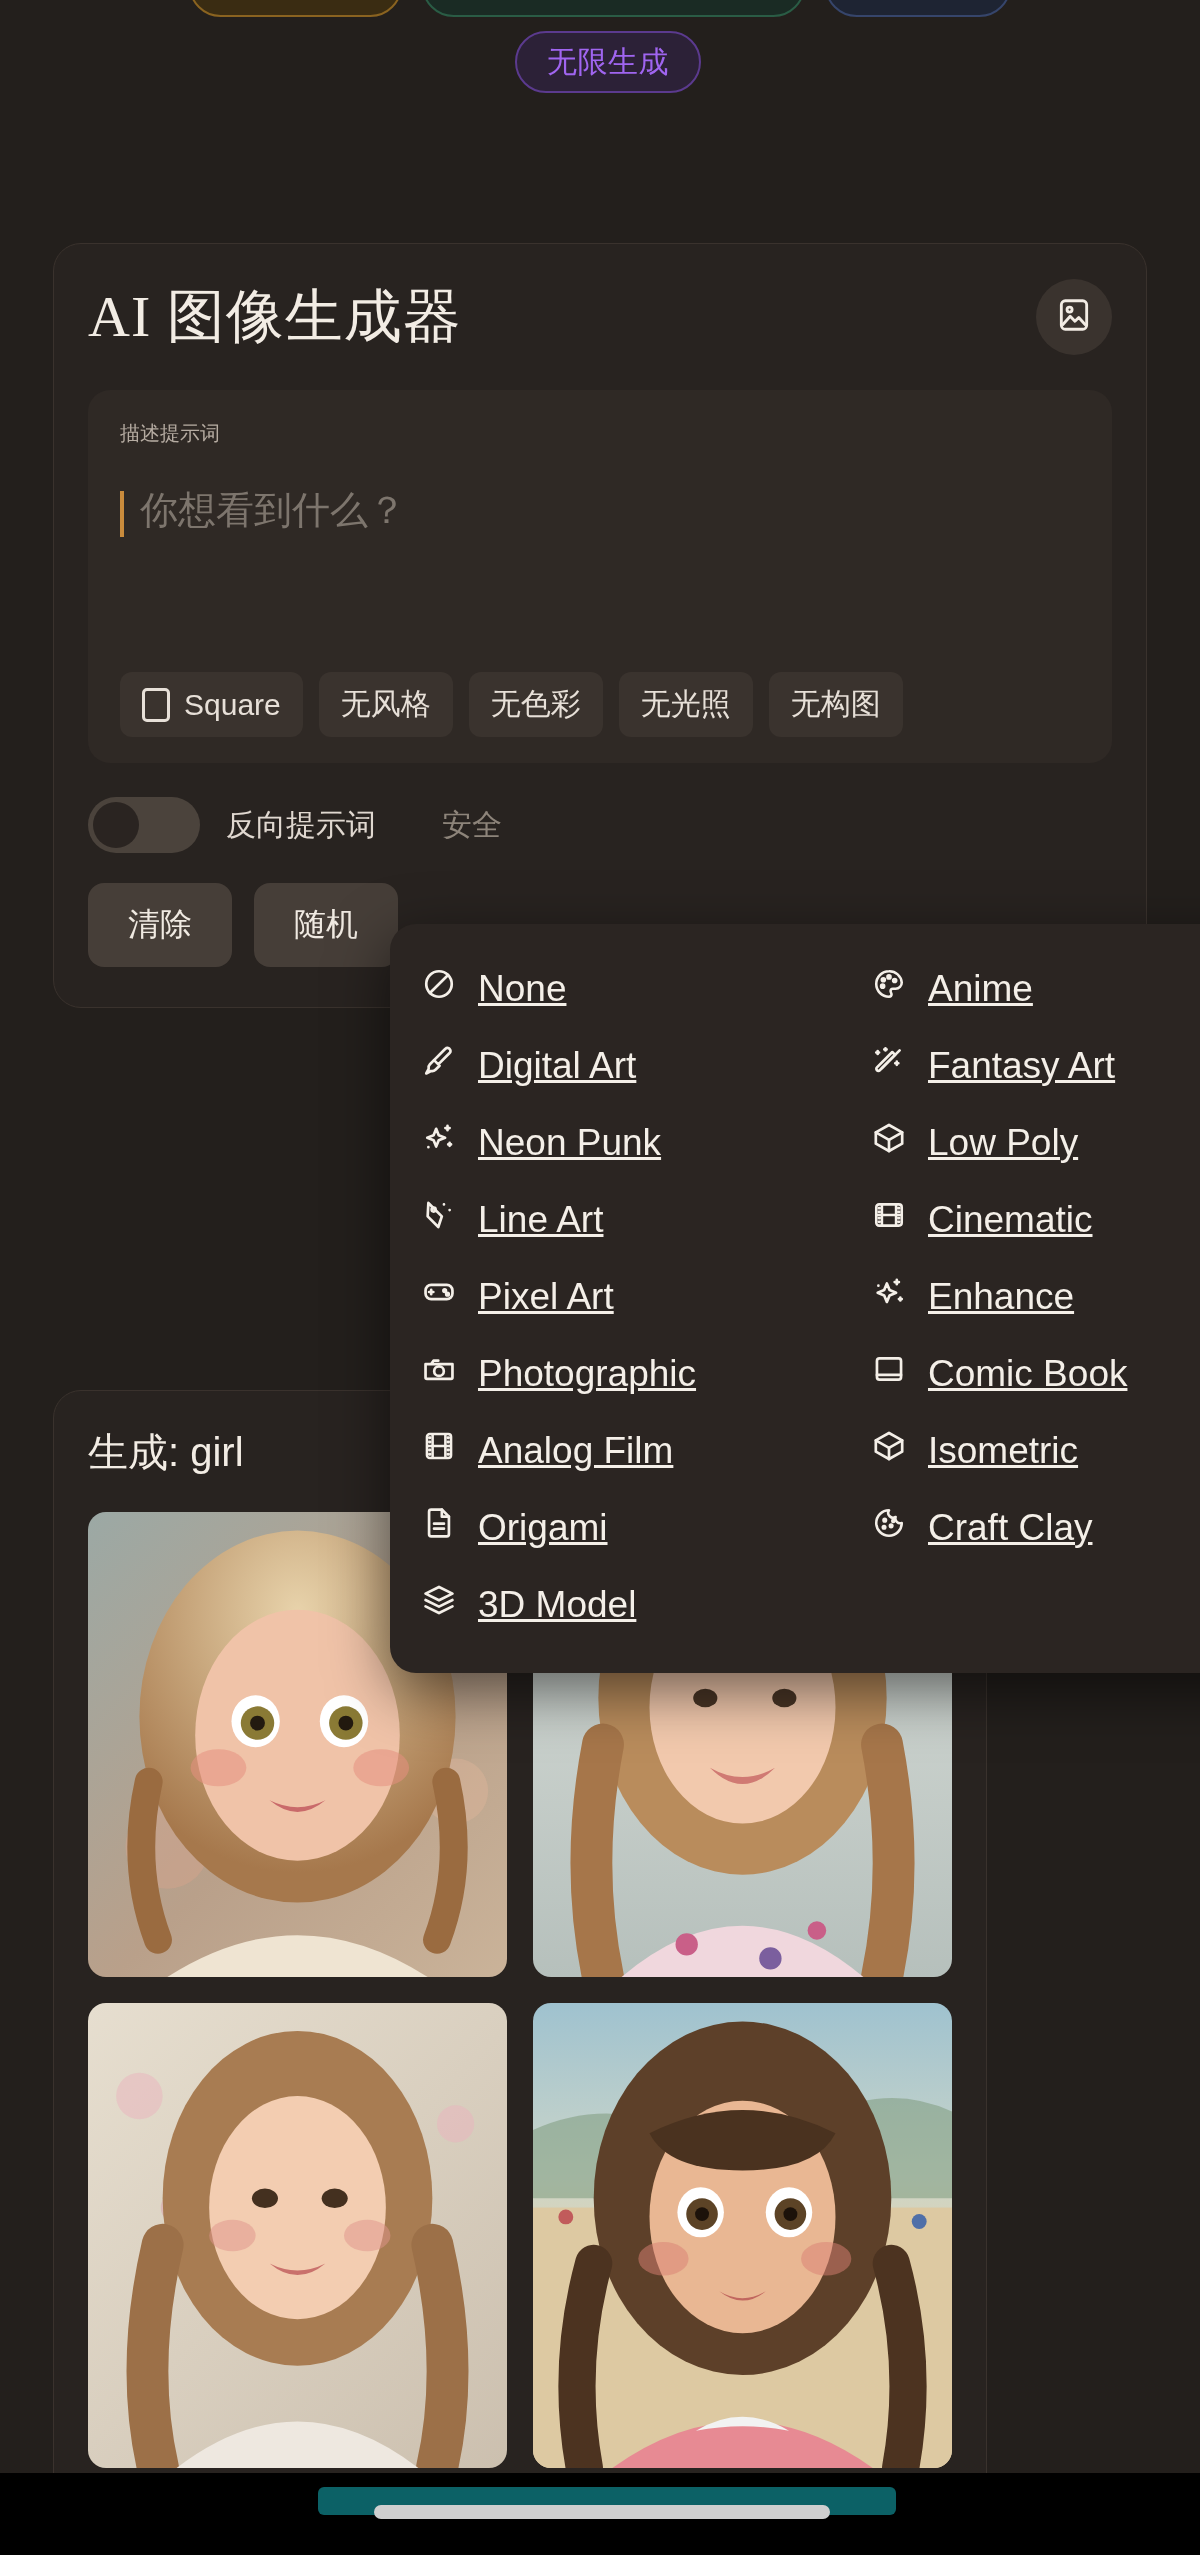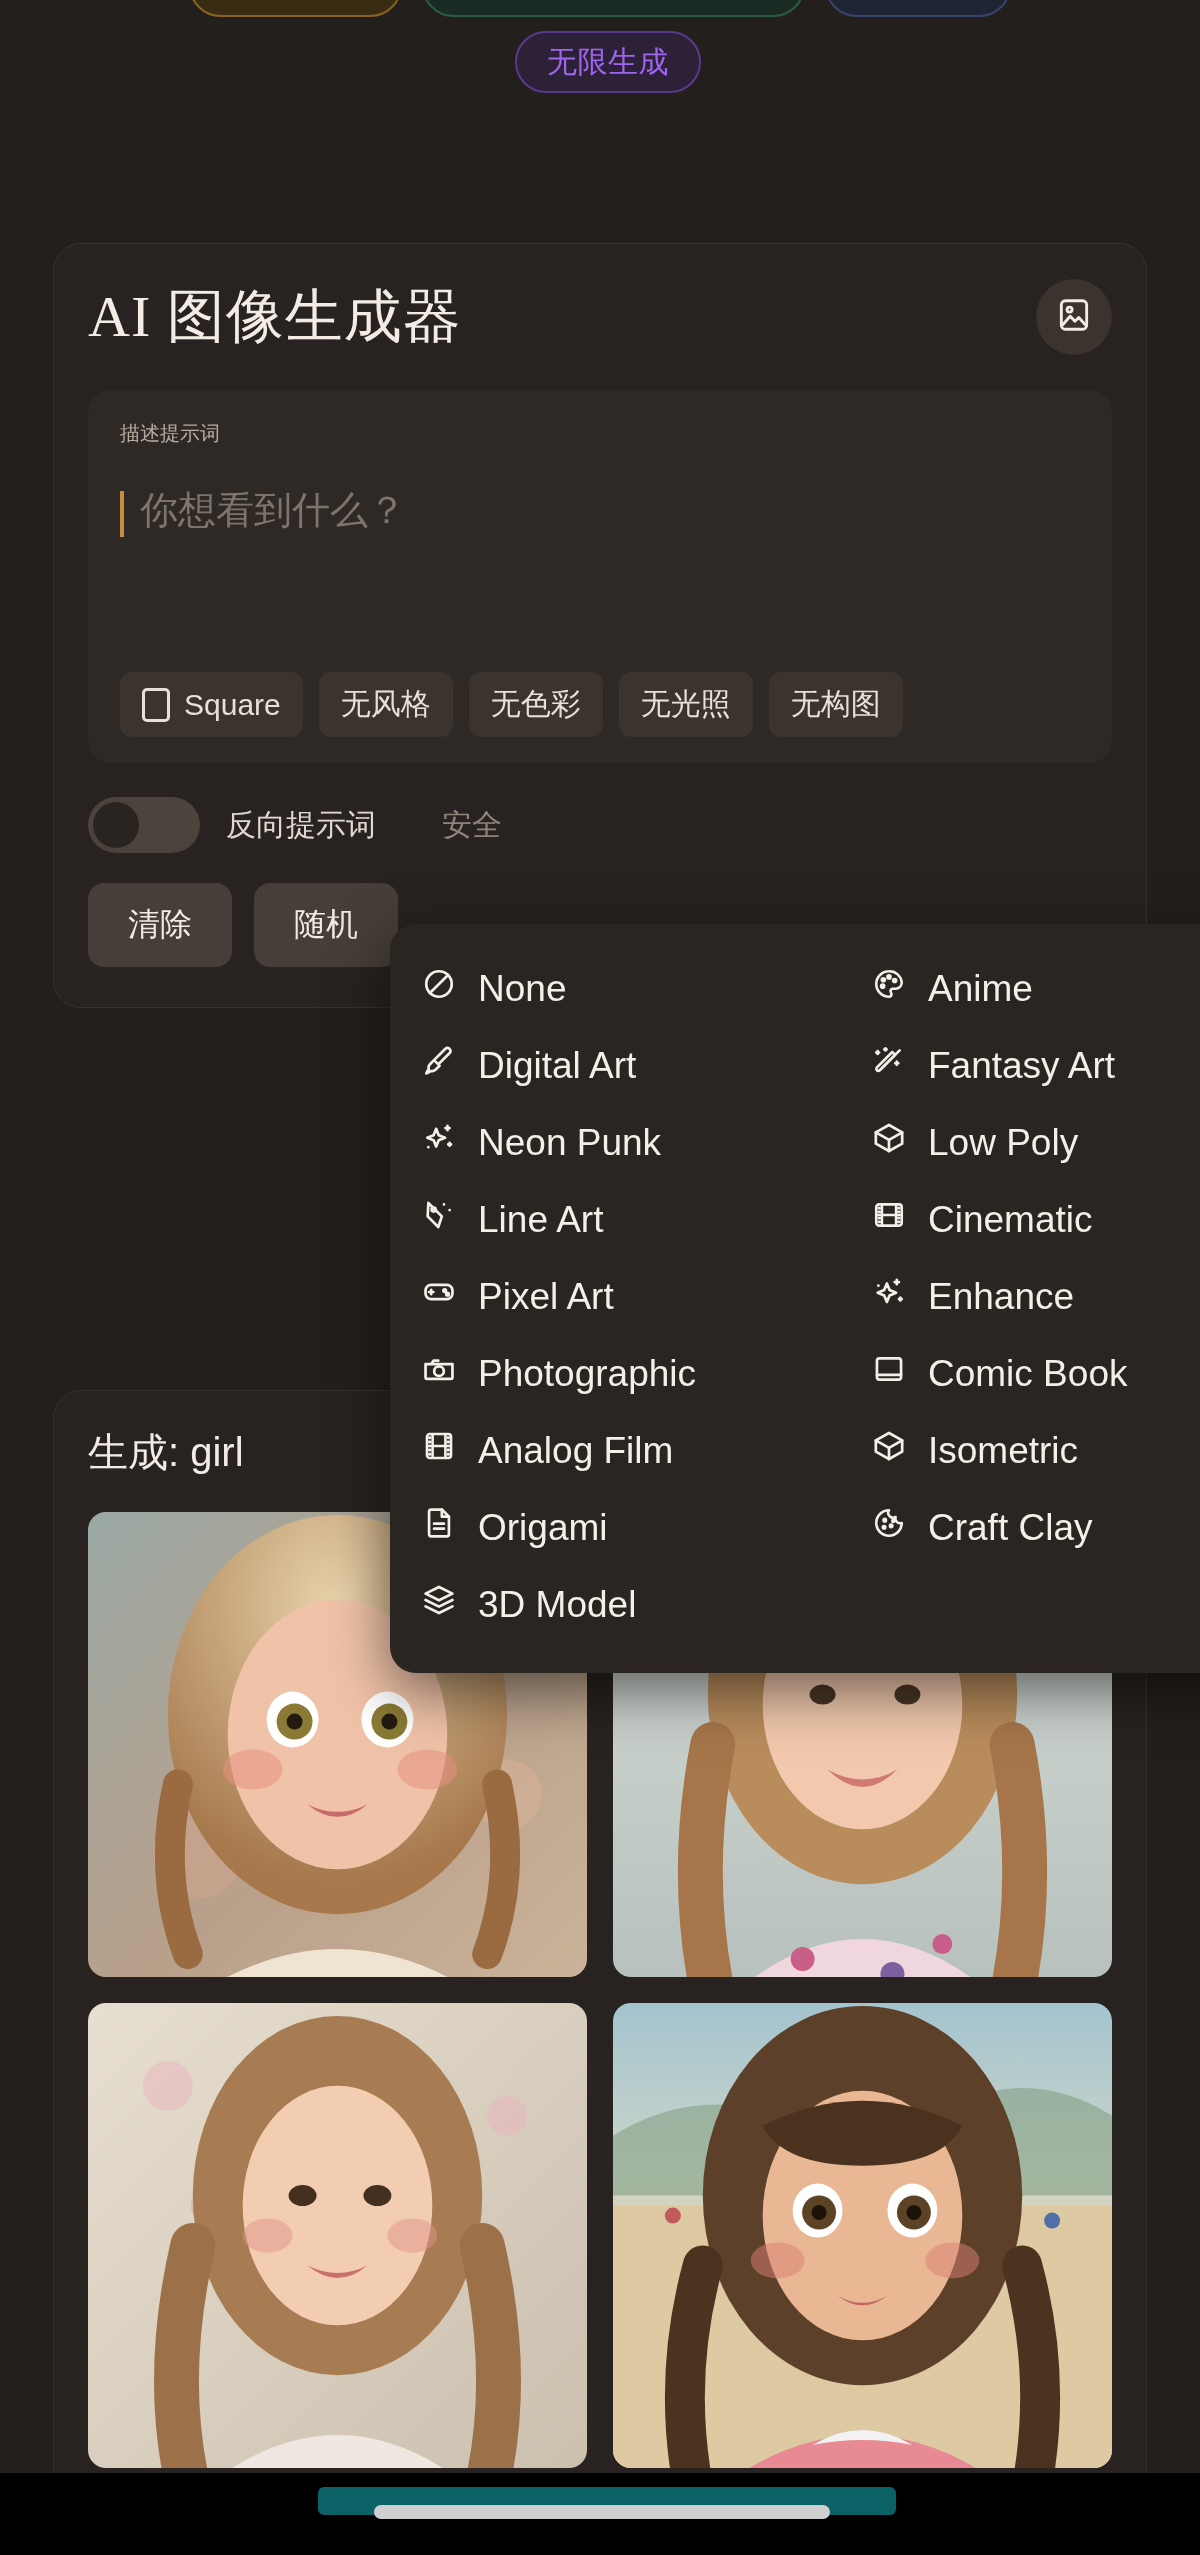--- a/index.html
+++ b/index.html
@@ -195,21 +195,21 @@
     font-size: 32px;
     color: #f0eae2;
     white-space: nowrap;
   }
 
   
   .results-card {
     position: absolute;
     left: 53px;
     top: 1390px;
-    width: 1094px;
+    width: 934px;
     background: #282320;
     border: 1px solid #3a322d;
     border-radius: 28px;
     padding: 34px;
   }
   .results-title { font-size: 40px; color: #f2ece4; margin-bottom: 32px; }
   .grid {
     display: grid;
     grid-template-columns: 1fr 1fr;
     gap: 26px;
@@ -240,20 +240,21 @@
     grid-template-columns: 1fr 1fr;
   }
   .menu-item {
     display: flex;
     align-items: center;
     gap: 22px;
     padding: 17px 0 17px 32px;
     font-size: 37px;
     color: #f4efe8;
     white-space: nowrap;
+    text-decoration: underline;
   }
   .menu-item svg { flex: 0 0 auto; }
 
   
   .bottom-bar {
     position: absolute;
     left: 0; bottom: 0;
     width: 1200px; height: 82px;
     background: #000;
   }

